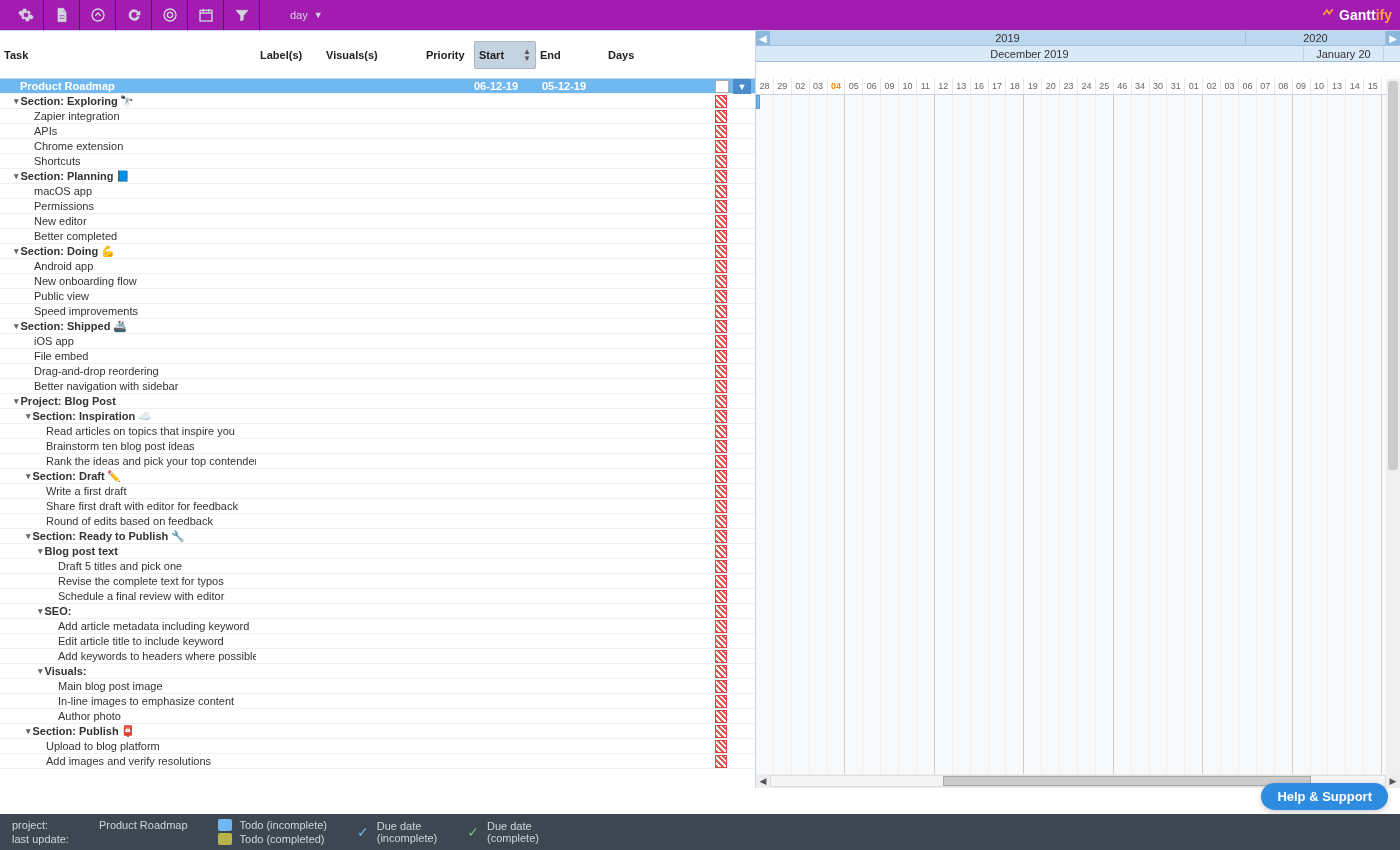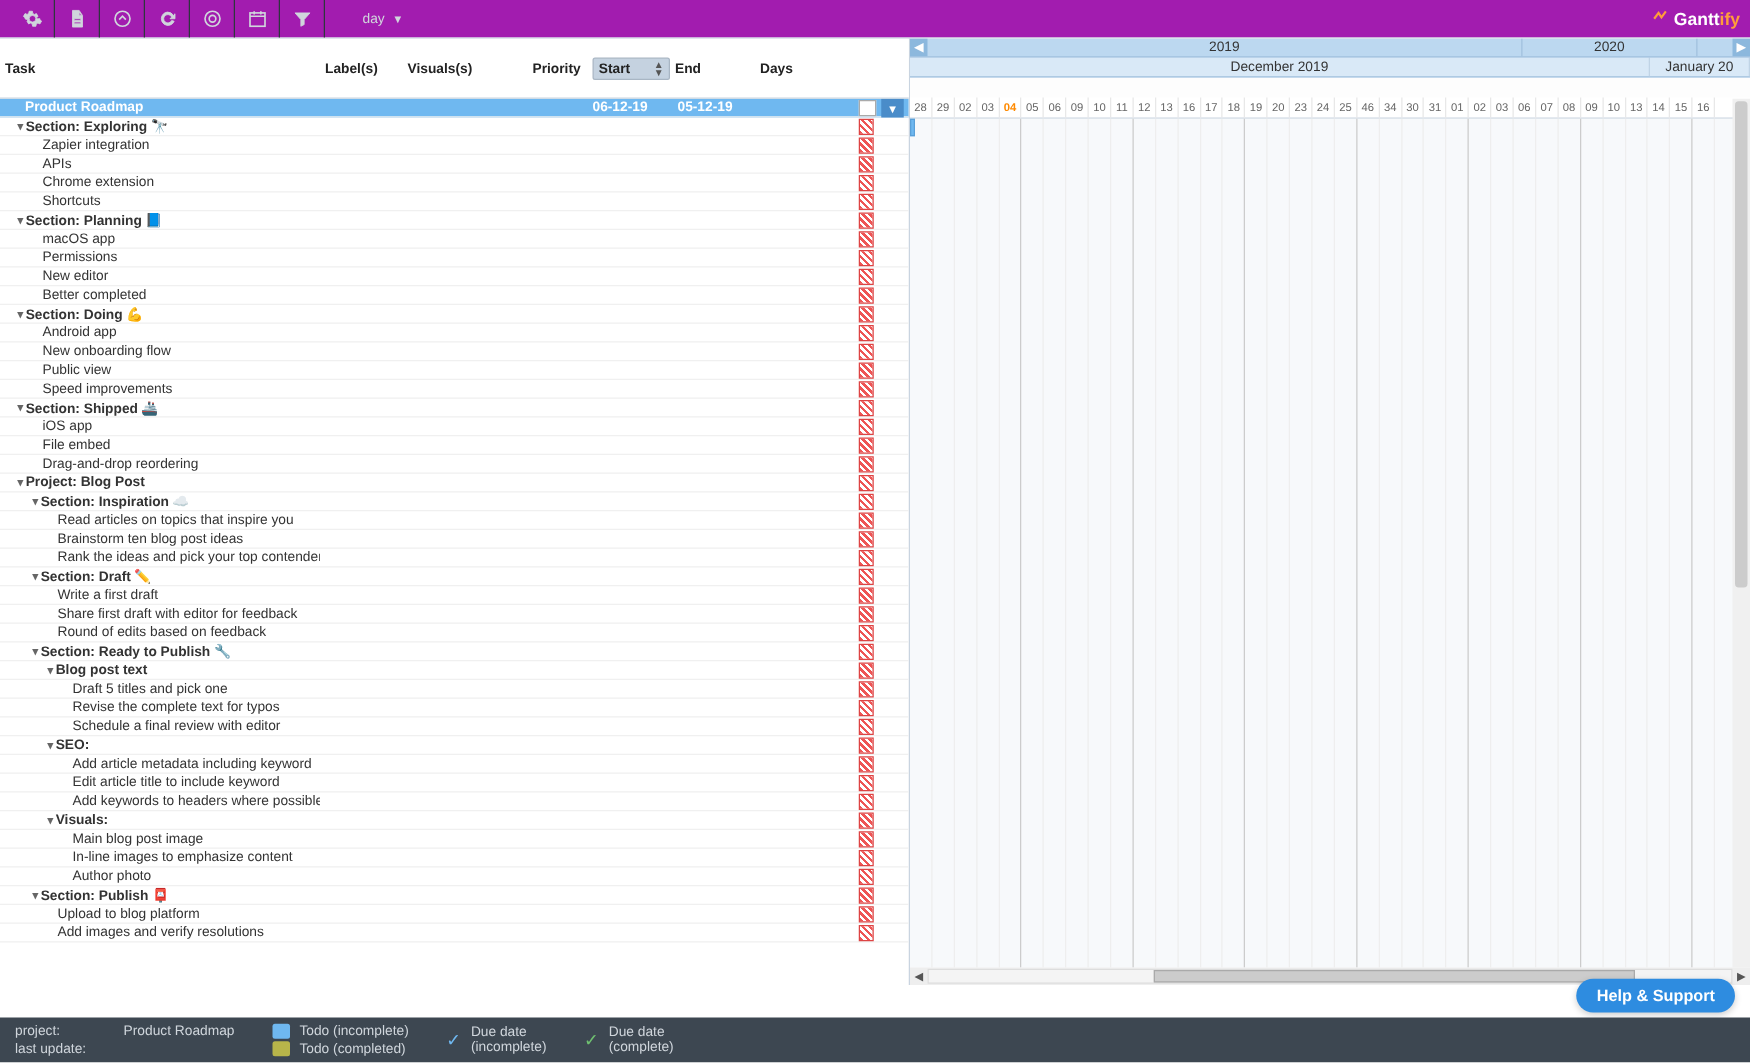--- a/index.html
+++ b/index.html
@@ -17,21 +17,21 @@
 
 .main { display: flex; height: 758px; border-top: 1px solid #c9d4e0; }
 .left-pane { width: 758px; display: flex; flex-direction: column; border-right: 1px solid #c9d4e0; position:relative; }
 
 .col-header { height: 48px; display: flex; align-items: center; border-bottom: 1px solid #c9d4e0; background:#fff; font-size:11px; color:#222; font-weight:bold; }
 .col-header .ch { padding: 0 4px; }
 .ch-task { flex: 0 0 256px; padding-left: 20px; }
 .ch-label { flex: 0 0 66px; }
 .ch-assign { flex: 0 0 100px; }
 .ch-prio { flex: 0 0 52px; }
-.ch-start { flex: 0 0 62px; background:#c5d2e0; border:1px solid #a9b6c4; display:flex; align-items:center; justify-content:space-between; padding:1px 4px; height:18px; margin-top:15px; margin-bottom:15px; border-radius:2px;}
+.ch-start { flex: 0 0 62px; background:#c5d2e0; border:1px solid #a9b6c4; display:flex; align-items:center; justify-content:space-between; padding:1px 4px; height:28px; margin-top:15px; margin-bottom:15px; border-radius:2px;}
 .sort-arrows { font-size:8px; line-height:7px; color:#555; }
 .ch-end { flex: 0 0 68px; padding-left:10px;}
 .ch-days { flex: 0 0 50px; }
 
 .task-list { overflow-y: auto; flex: 1; }
 .task-row { height: 15px; display: flex; align-items: center; font-size: 11px; color: #333; position: relative; border-bottom:1px solid #f0f0f0;}
 .task-row .cell-task { flex: 0 0 256px; display:flex; align-items:center; white-space:nowrap; overflow:hidden; }
 .task-row .cell-label { flex: 0 0 66px; }
 .task-row .cell-assign { flex: 0 0 100px; }
 .task-row .cell-prio { flex: 0 0 52px; }
@@ -353,20 +353,30 @@
         <div class="task-row lvl2">
           <div class="cell-task">Drag-and-drop reordering</div>
           <div class="cell-label"></div>
           <div class="cell-assign"></div>
           <div class="cell-prio"></div>
           <div class="cell-start"></div>
           <div class="cell-end"></div>
           <div class="cell-days"></div>
           <div class="stripe"></div>
         </div>
+        <div class="task-row lvl2">
+          <div class="cell-task">Better navigation with sidebar</div>
+          <div class="cell-label"></div>
+          <div class="cell-assign"></div>
+          <div class="cell-prio"></div>
+          <div class="cell-start"></div>
+          <div class="cell-end"></div>
+          <div class="cell-days"></div>
+          <div class="stripe"></div>
+        </div>
         <div class="task-row lvl1 row-section">
           <div class="cell-task"><span class="caret">▾</span>Project: Blog Post</div>
           <div class="cell-label"></div>
           <div class="cell-assign"></div>
           <div class="cell-prio"></div>
           <div class="cell-start"></div>
           <div class="cell-end"></div>
           <div class="cell-days"></div>
           <div class="stripe"></div>
         </div>
@@ -616,21 +626,21 @@
   <div class="right-pane">
     <div class="year-row">
       <div class="year-nav">◀</div>
       <div id="year-cells" style="display:flex; flex:1;">
           <div class="year-cell" style="width: 476px;">2019</div>
           <div class="year-cell" style="width: 140px;">2020</div>
         </div>
       <div class="year-nav">▶</div>
     </div>
     <div class="month-row" id="month-cells">
-        <div class="month-cell" style="width: 592px; text-align: center;">December 2019</div>
+        <div class="month-cell" style="width: 548px; text-align: center;">December 2019</div>
         <div class="month-cell" style="width: 80px;">January 20</div>
       </div>
     <div class="day-row" id="day-cells">
         <div class="day-cell">28</div>
         <div class="day-cell">29</div>
         <div class="day-cell">02</div>
         <div class="day-cell">03</div>
         <div class="day-cell today">04</div>
         <div class="day-cell">05</div>
         <div class="day-cell">06</div>

